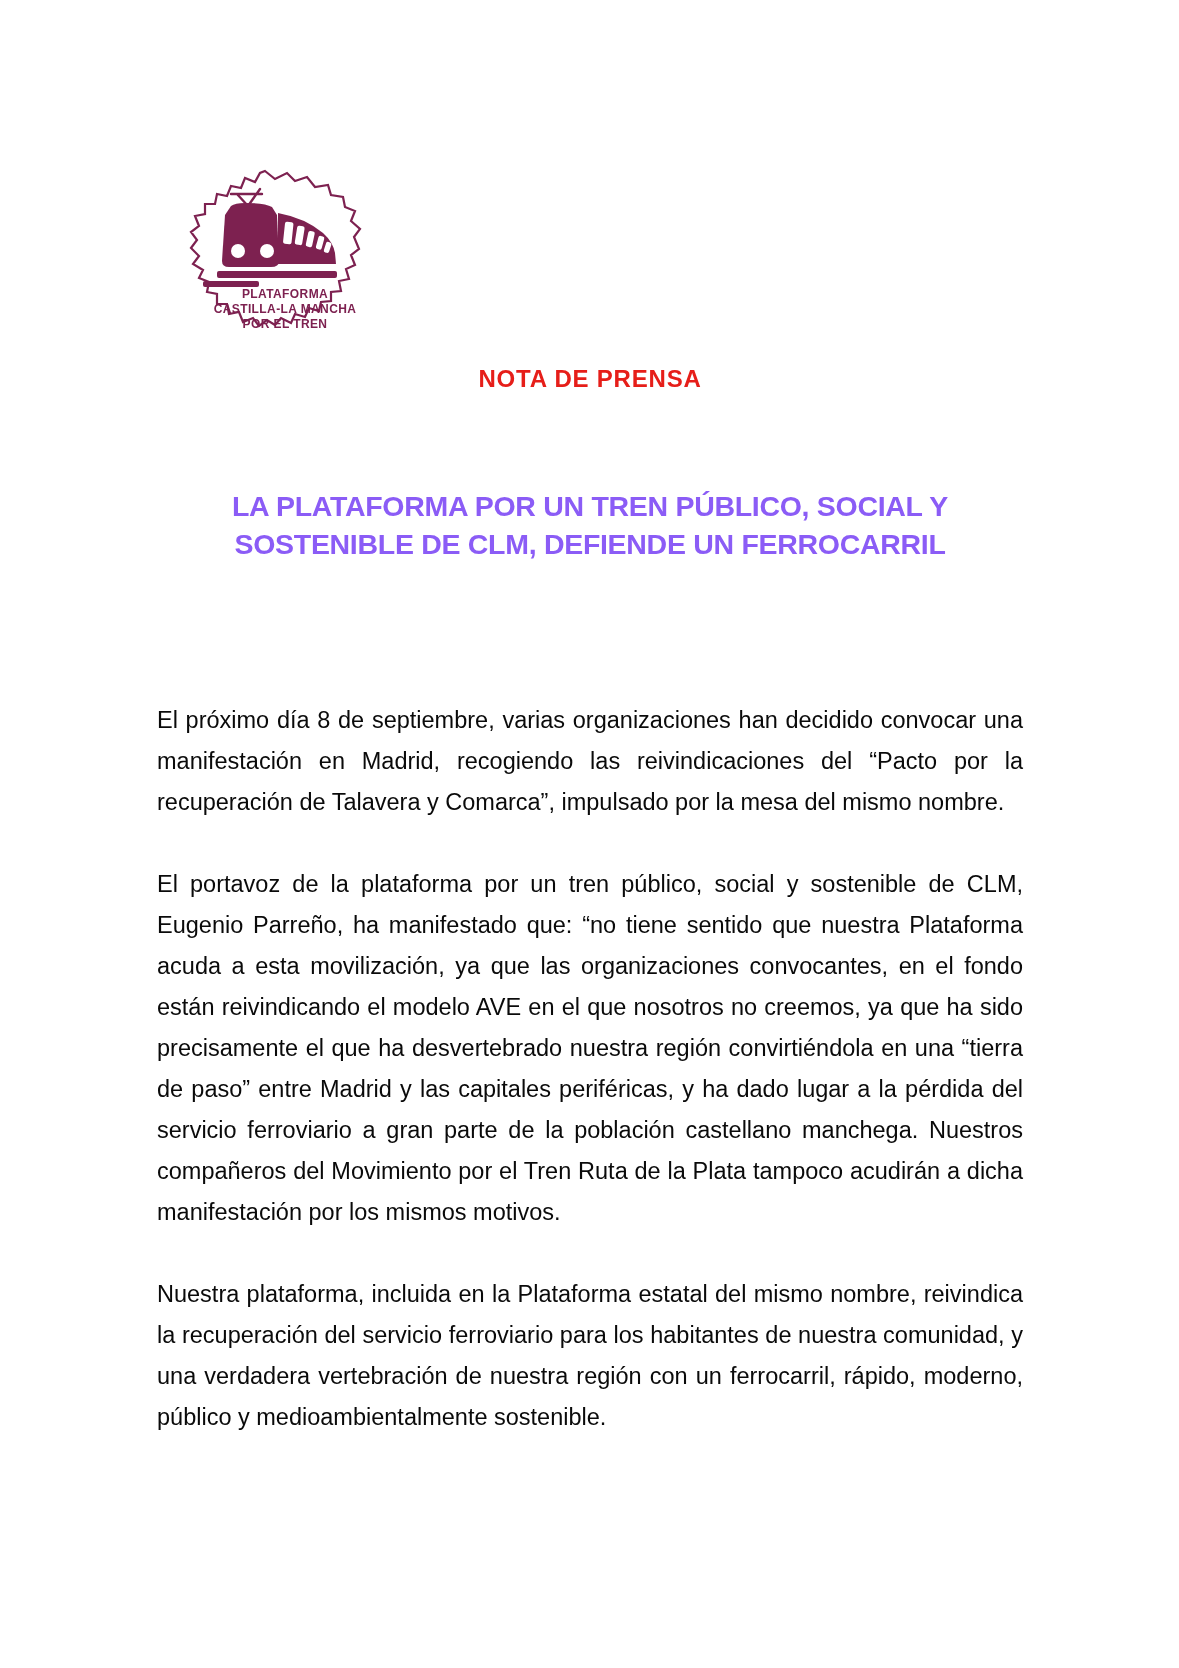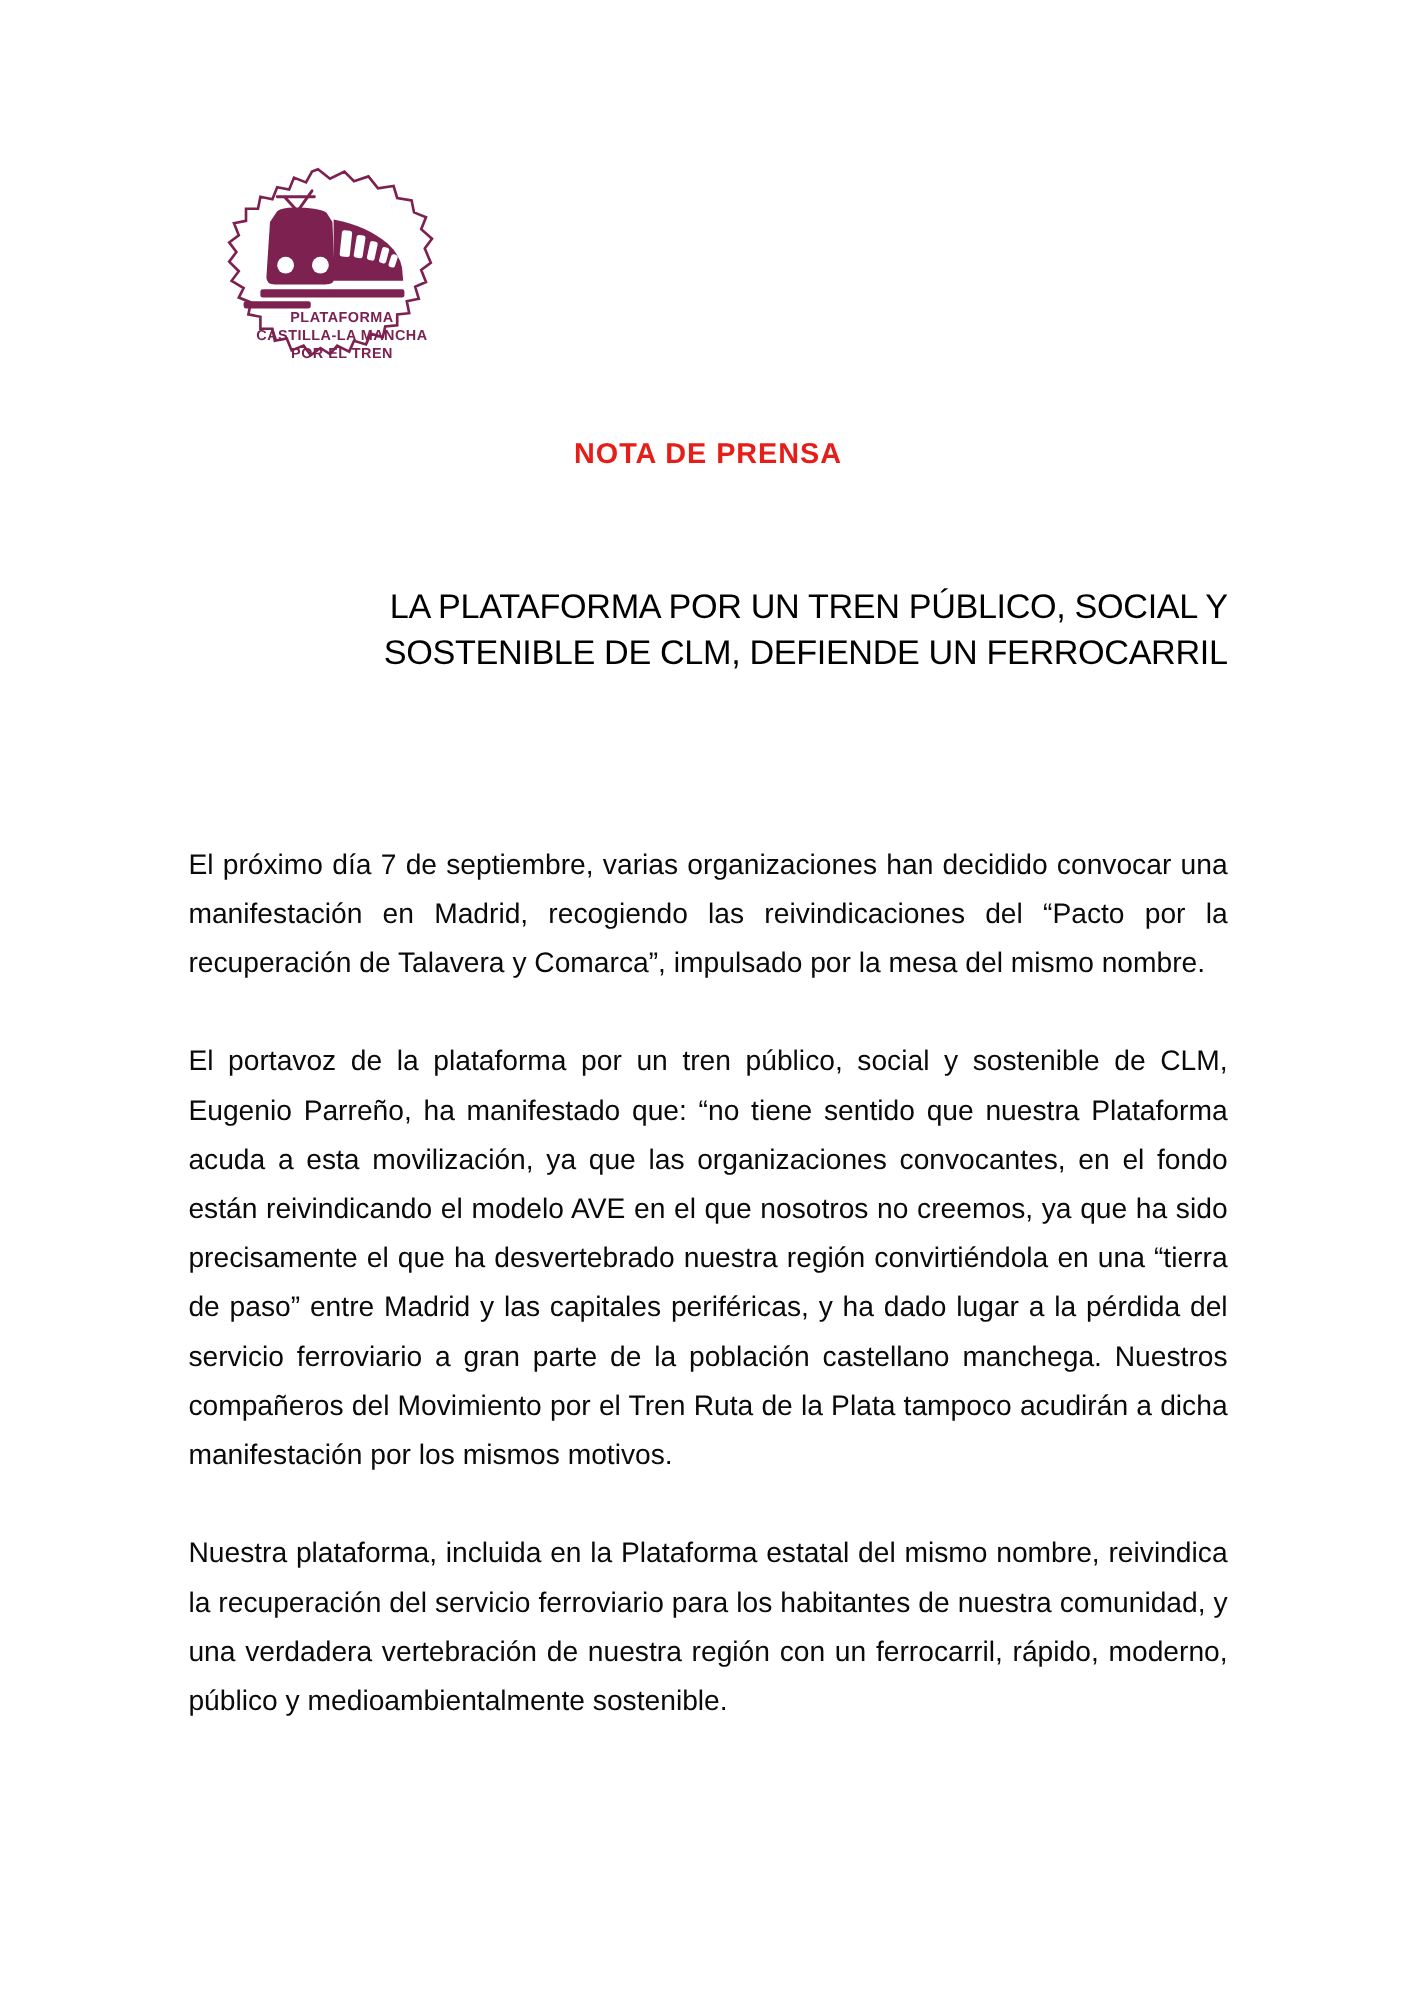--- a/index.html
+++ b/index.html
@@ -10,21 +10,21 @@
     font-family: "Liberation Sans", sans-serif;
     color: #000000;
     overflow: hidden;
   }
   .page {
     position: absolute; inset: 0;
     background: #ffffff;
   }
   .logo {
     position: absolute;
-    left: 165px; top: 135px;
+    left: 165px; top: 165px;
     width: 200px; height: 166px;
   }
   .logo svg { width: 100%; height: 100%; display: block; }
   .logo .map-outline { fill: none; stroke: var(--logo-color, #7d2150); stroke-width: 2.2; stroke-linejoin: miter; }
   .logo .solid { fill: var(--logo-color, #7d2150); }
   .logo .lines { stroke: var(--logo-color, #7d2150); stroke-width: 2.4; fill: none; stroke-linecap: round; }
   .logo text {
     font-family: "Liberation Sans", sans-serif;
     font-weight: bold;
     fill: var(--logo-color, #7d2150);
@@ -42,26 +42,26 @@
     text-align: center;
     font-size: 24px;
     font-weight: bold;
     letter-spacing: 0.8px;
     color: var(--kicker-color, #e61e19);
   }
   .headline {
     position: absolute;
     left: 0; top: 488px;
     width: 100%;
-    text-align: right;
+    text-align: center;
     font-size: 28.5px;
-    font-weight: normal;
+    font-weight: bold;
     line-height: 37.5px;
     letter-spacing: -0.3px;
-    color: #000000;
+    color: #8b5cf6;
   }
   .headline .hl-line { white-space: nowrap; }
   .body-text {
     position: absolute;
     left: 0; top: 700px;
     width: 100%;
   }
   .body-text p {
     font-size: 23.5px;
     line-height: 41px;
@@ -118,19 +118,19 @@
   <div class="content">
 
     <div class="kicker">NOTA DE PRENSA</div>
 
     <div class="headline">
       <div class="hl-line">LA PLATAFORMA POR UN TREN PÚBLICO, SOCIAL Y</div>
       <div class="hl-line">SOSTENIBLE DE CLM, DEFIENDE UN FERROCARRIL</div>
     </div>
 
     <div class="body-text">
-      <p>El próximo día 7 de septiembre, varias organizaciones han decidido convocar una manifestación en Madrid, recogiendo las reivindicaciones del “Pacto por la recuperación de Talavera y Comarca”, impulsado por la mesa del mismo nombre.</p>
+      <p>El próximo día 8 de septiembre, varias organizaciones han decidido convocar una manifestación en Madrid, recogiendo las reivindicaciones del “Pacto por la recuperación de Talavera y Comarca”, impulsado por la mesa del mismo nombre.</p>
       <p>El portavoz de la plataforma por un tren público, social y sostenible de CLM, Eugenio Parreño, ha manifestado que: “no tiene sentido que nuestra Plataforma acuda a esta movilización, ya que las organizaciones convocantes, en el fondo están reivindicando el modelo AVE en el que nosotros no creemos, ya que ha sido precisamente el que ha desvertebrado nuestra región convirtiéndola en una “tierra de paso” entre Madrid y las capitales periféricas,  y ha dado lugar a la pérdida del servicio ferroviario a gran parte de la población castellano manchega. Nuestros compañeros del Movimiento por el Tren Ruta de la Plata tampoco acudirán a dicha manifestación por los mismos motivos.</p>
       <p>Nuestra plataforma, incluida en la Plataforma estatal del mismo nombre, reivindica la recuperación del servicio ferroviario para los habitantes de nuestra comunidad, y una verdadera vertebración de nuestra región con un ferrocarril, rápido, moderno, público y medioambientalmente sostenible.</p>
     </div>
 
   </div>
 </div>
 
 </body></html>

